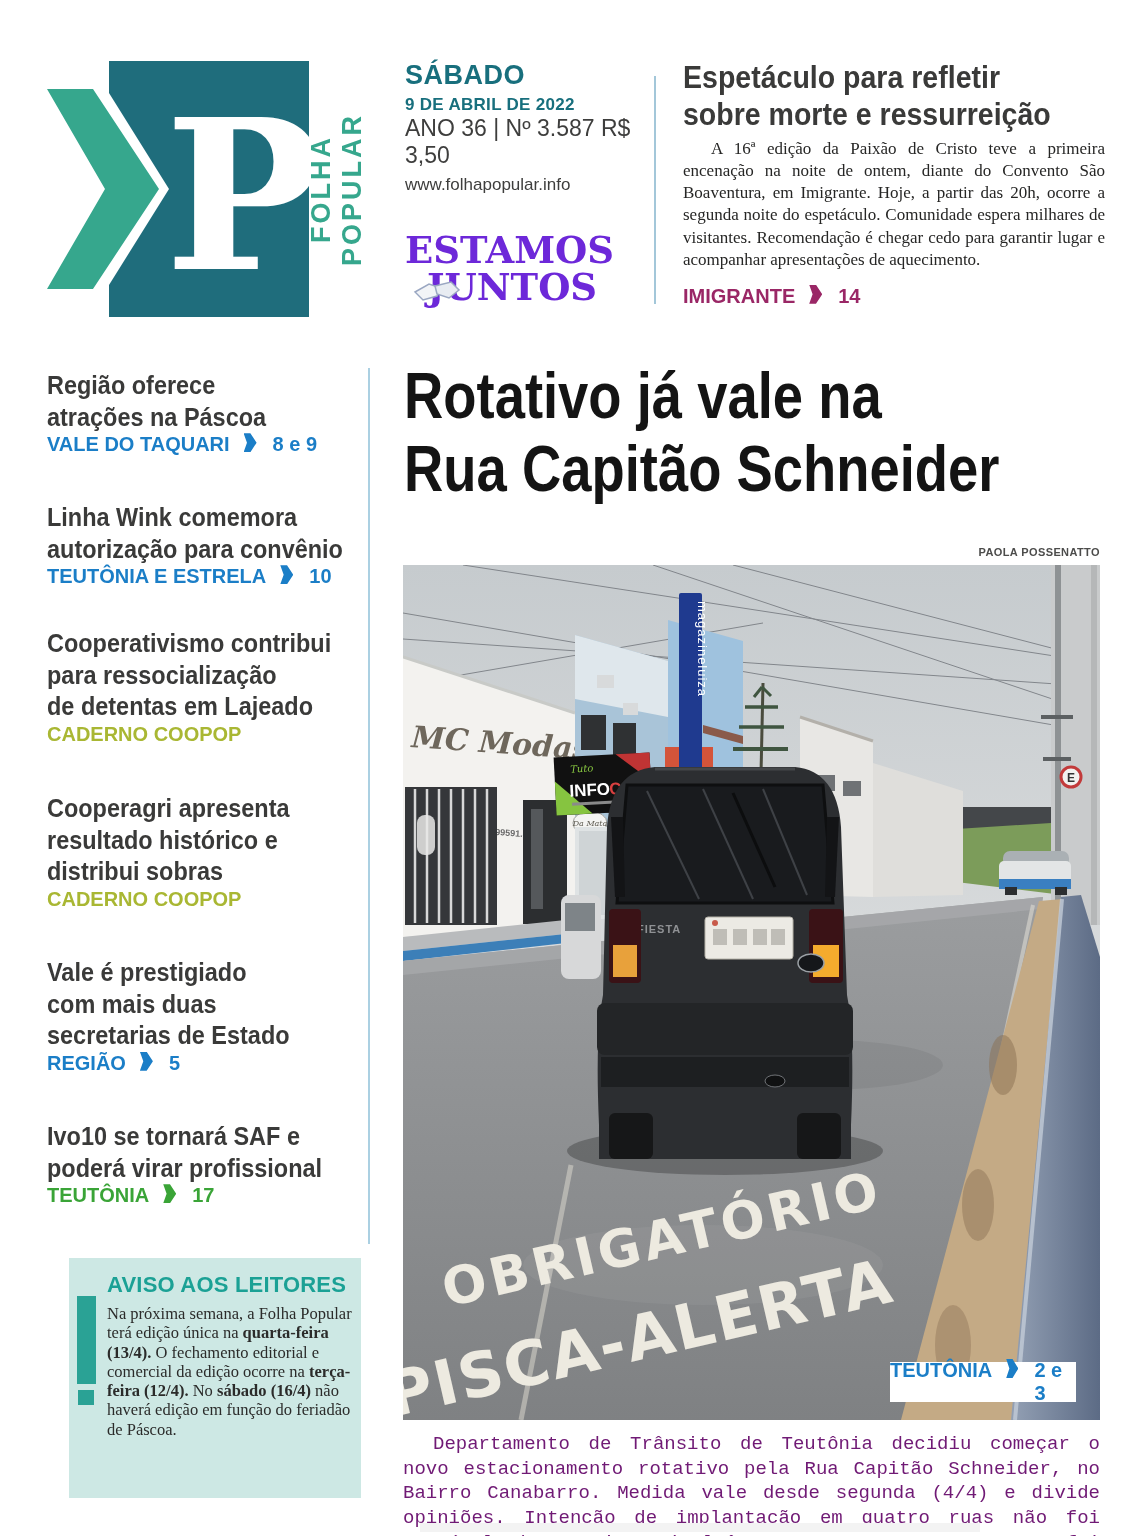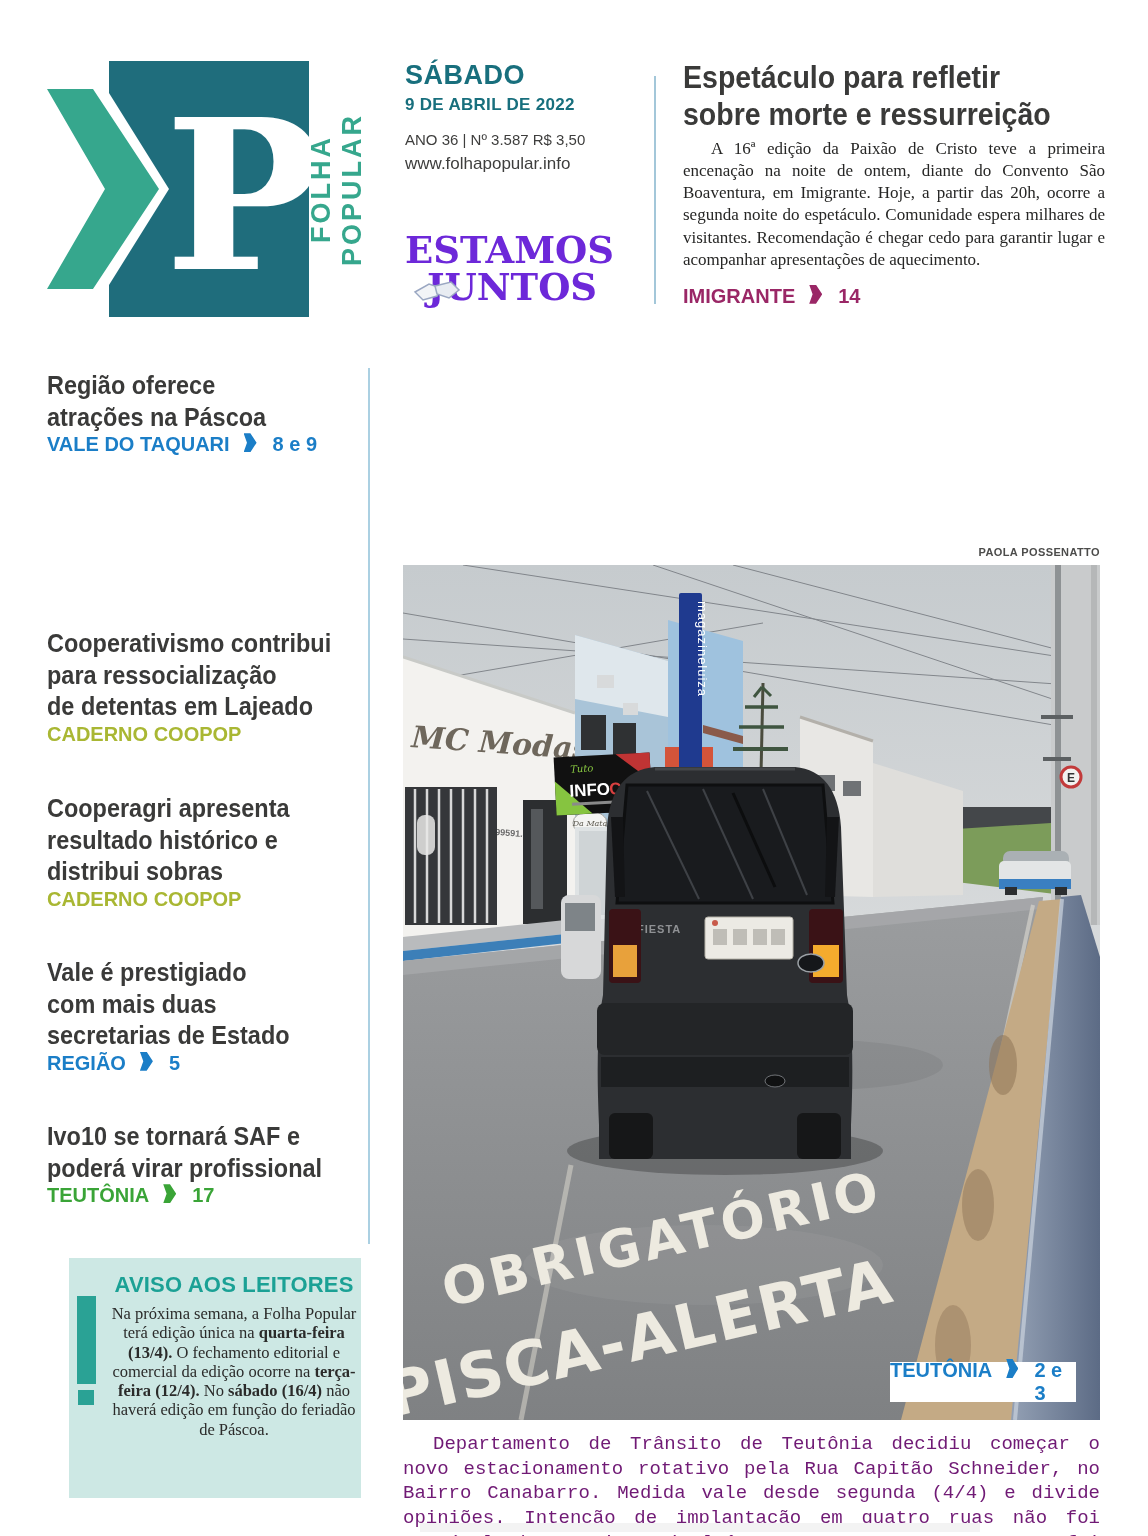--- a/index.html
+++ b/index.html
@@ -8,21 +8,21 @@
   .abs{position:absolute;}
   .cond{display:inline-block;transform:scaleX(.92);transform-origin:0 50%;white-space:nowrap;}
 
   
   .vertical-name{position:absolute;left:306px;top:58px;height:262px;width:34px;
     writing-mode:vertical-rl;transform:rotate(180deg);font-weight:bold;font-size:27px;
     letter-spacing:3px;color:#36a78d;text-align:center;}
   .edition{position:absolute;left:405px;top:60px;width:230px;}
   .edition .day{color:#186f7d;font-weight:bold;font-size:27px;letter-spacing:.5px;}
   .edition .date{color:#186f7d;font-weight:bold;font-size:17px;margin-top:4px;letter-spacing:.3px;}
-  .edition .info{color:#3e3e3d;font-size:15px;margin-top:16px;}
+  .edition .info{color:#3e3e3d;font-size:23px;}
   .edition .site{color:#3e3e3d;font-size:17px;margin-top:6px;}
   .slogan{position:absolute;left:405px;top:232px;width:230px;color:#6d28d9;
     font-family:"DejaVu Serif",serif;font-weight:bold;line-height:.98;}
   .slogan .l1{font-size:37px;letter-spacing:0px;}
   .slogan .l2{font-size:37px;margin-left:22px;margin-top:1px;}
   .vrule{position:absolute;width:2px;background:#a3c7d9;}
 
   
   .tag{display:flex;font-weight:bold;font-size:20px;}
   .tag .arrow{width:13px;height:19px;background:currentColor;margin:0 16px 0 14px;
@@ -35,21 +35,21 @@
   .topstory .body{margin-top:5px;font-family:"Liberation Serif",serif;font-size:17px;
     line-height:1.3;text-align:justify;color:#262625;text-indent:28px;}
   .topstory .tag{margin-top:14px;}
 
   
   .side-item{position:absolute;left:47px;width:322px;}
   .side-title{font-weight:bold;font-size:25.5px;line-height:1.24;color:#3a3a39;}
   .side-item .tag{margin-top:0;}
 
   
-  .notice{position:absolute;left:69px;top:1258px;width:292px;height:240px;background:#cde8e4;text-align:center;}
+  .notice{position:absolute;left:69px;top:1258px;width:292px;height:240px;background:#cde8e4;}
   .notice h3{margin:14px 0 6px 38px;color:#1ba195;font-size:22px;letter-spacing:.2px;}
   .notice .body{margin-left:38px;font-family:"Liberation Serif",serif;
     font-size:16.5px;line-height:1.17;color:#2b2b2a;}
   .excl-bar{position:absolute;left:8px;top:38px;width:19px;height:88px;background:#2aa295;}
   .excl-dot{position:absolute;left:9px;top:132px;width:16px;height:15px;background:#2aa295;}
 
   
   .main-hl{position:absolute;left:404px;top:360px;font-weight:bold;color:#141414;
     font-size:64px;line-height:1.14;}
   .main-hl .cond{transform:scaleX(.85);}
@@ -113,20 +113,31 @@
       <span class="cond">Região oferece</span><br>
       <span class="cond">atrações na Páscoa</span>
     </div>
     <div class="tag c-blue">
       <span>VALE DO TAQUARI</span>
       <span class="arrow"></span>
       <span>8 e 9</span>
     </div>
   </div>
 
+  <div class="side-item" style="top:502px">
+    <div class="side-title">
+      <span class="cond">Linha Wink comemora</span><br>
+      <span class="cond">autorização para convênio</span>
+    </div>
+    <div class="tag c-blue">
+      <span>TEUTÔNIA E ESTRELA</span>
+      <span class="arrow"></span>
+      <span>10</span>
+    </div>
+  </div>
 
   <div class="side-item" style="top:628px">
     <div class="side-title">
       <span class="cond">Cooperativismo contribui</span><br>
       <span class="cond">para ressocialização</span><br>
       <span class="cond">de detentas em Lajeado</span>
     </div>
     <div class="tag c-olive">
       <span>CADERNO COOPOP</span>
     </div>
@@ -168,20 +179,24 @@
     </div>
   </div>
 
   <div class="notice">
     <div class="excl-bar"></div>
     <div class="excl-dot"></div>
     <h3>AVISO AOS LEITORES</h3>
     <div class="body"><span>Na próxima semana, a Folha Popular terá edição única na </span><b>quarta-feira (13/4).</b><span> O fechamento editorial e comercial da edição ocorre na </span><b>terça-feira (12/4).</b><span> No </span><b>sábado (16/4)</b><span> não haverá edição em função do feriadão de Páscoa.</span></div>
   </div>
 
+  <div class="main-hl">
+    <span class="cond">Rotativo já vale na</span><br>
+    <span class="cond">Rua Capitão Schneider</span>
+  </div>
   <div class="credit">PAOLA POSSENATTO</div>
 
   <div class="photo-wrap">
     <svg width="697" height="855" viewBox="0 0 697 855">
       <defs>
         <linearGradient id="sky" x1="0" y1="0" x2="0" y2="1">
           <stop offset="0" stop-color="#c6cbce"></stop>
             <stop offset="1" stop-color="#dcdedf"></stop>
         </linearGradient>
         <linearGradient id="road" x1="0" y1="0" x2="0" y2="1">

